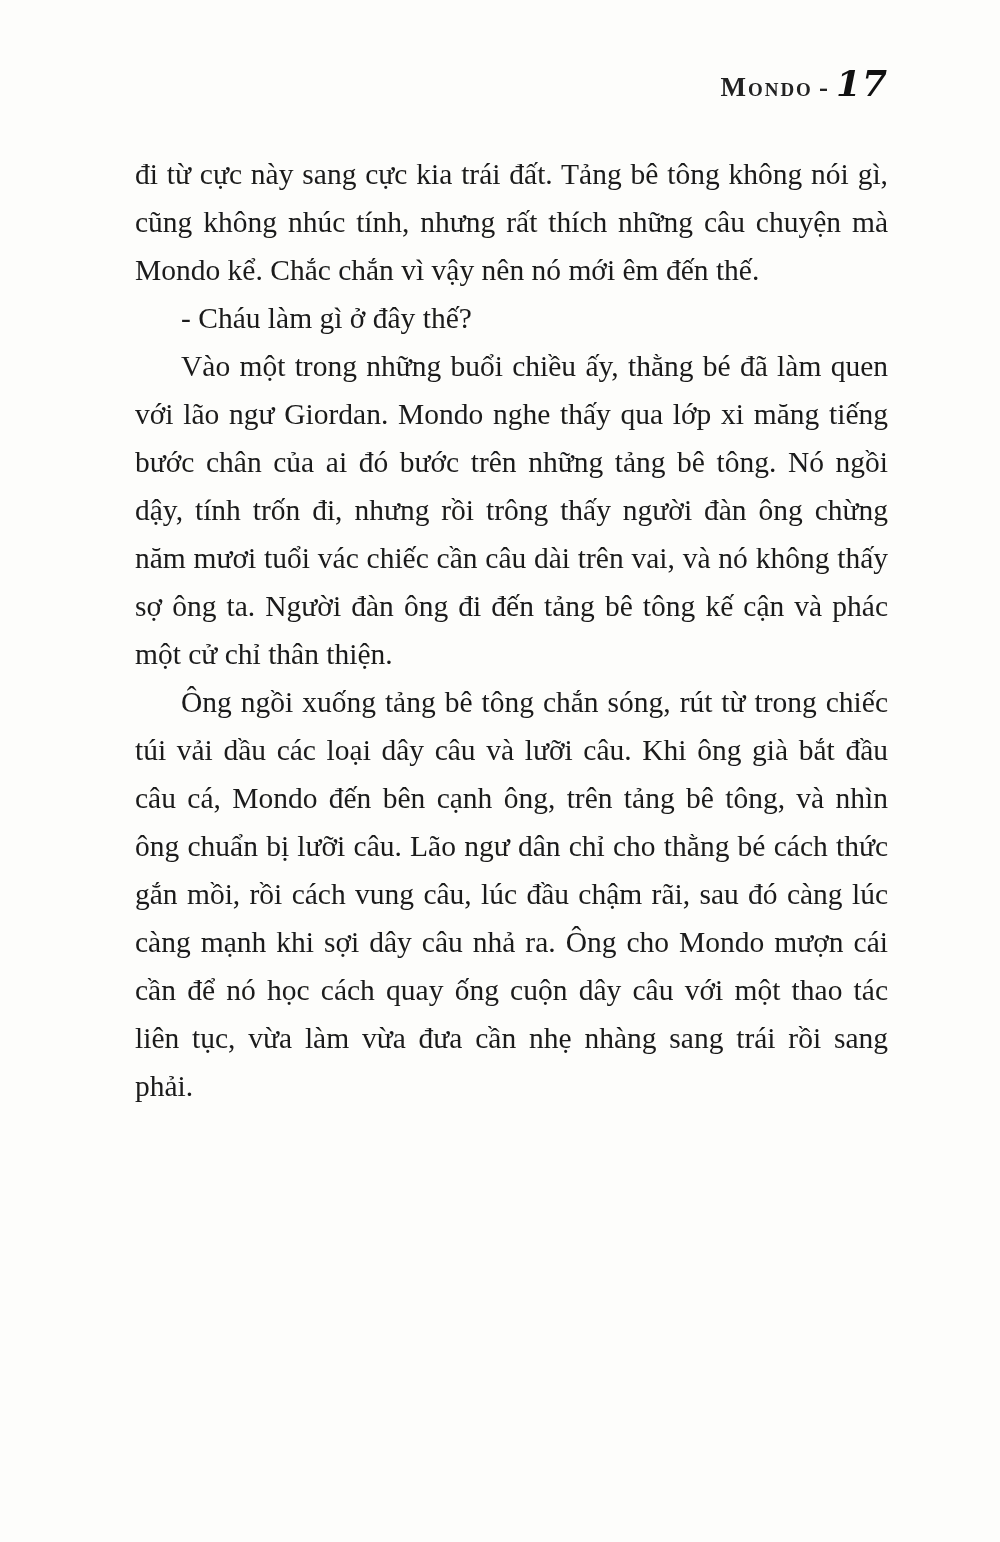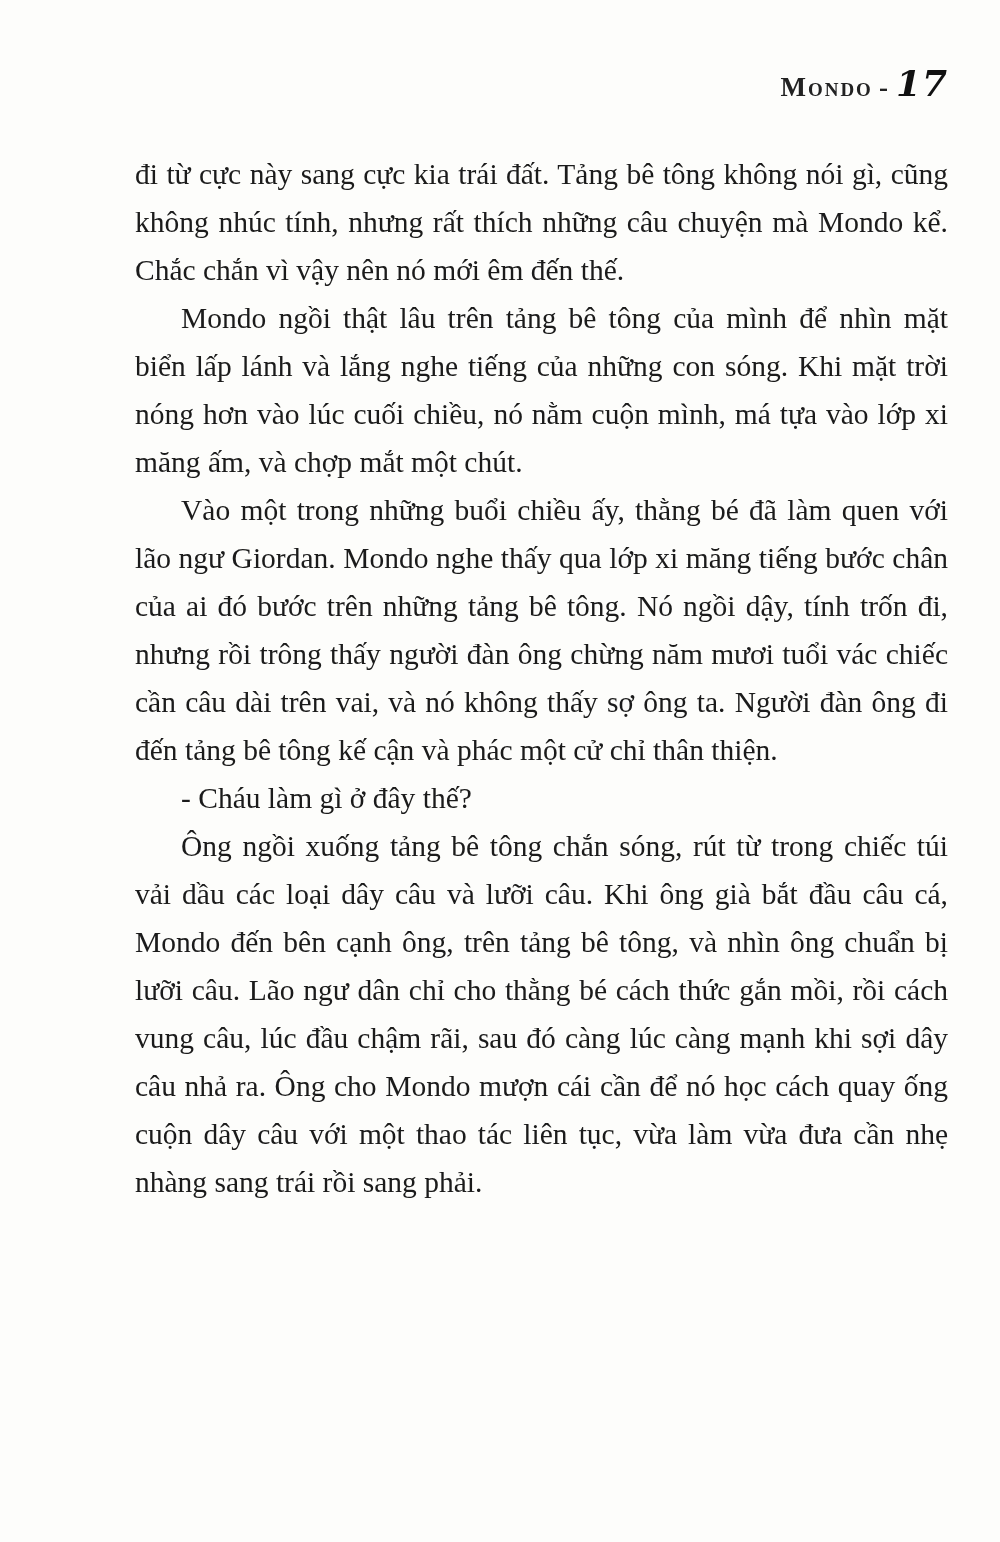--- a/index.html
+++ b/index.html
@@ -8,21 +8,21 @@
     background: #e9e8e4;
     font-family: "Liberation Serif", serif;
   }
   .scan-page {
     position: relative;
     width: 1000px;
     height: 1542px;
     margin: 0 auto;
     background: #fdfdfb;
     box-sizing: border-box;
-    padding: 62px 52px 40px 135px;
+    padding: 62px 112px 40px 135px;
     color: #1b1b1b;
     overflow: hidden;
   }
   .running-head {
     text-align: right;
     margin-bottom: 46px;
     white-space: nowrap;
   }
   .running-head .book-title {
     font-variant: small-caps;
@@ -63,19 +63,18 @@
 <body>
 
 <div class="scan-page">
 
   <div class="running-head">
     <span class="book-title">Mondo</span><span class="sep">-</span><span class="page-num">17</span>
   </div>
 
   <div class="body-text">
     <p class="no-indent">đi từ cực này sang cực kia trái đất. Tảng bê tông không nói gì, cũng không nhúc tính, nhưng rất thích những câu chuyện mà Mondo kể. Chắc chắn vì vậy nên nó mới êm đến thế.</p>
-    <p>Mondo ngồi thật lâu trên tảng bê tông của mình để nhìn mặt biển lấp lánh và lắng nghe tiếng của những con sóng. Khi mặt trời nóng hơn vào lúc cuối chiều, nó nằm cuộn mình, má tựa vào lớp xi măng ấm, và chợp mắt một chút.</p>
+    <p>- Cháu làm gì ở đây thế?</p>
     <p>Vào một trong những buổi chiều ấy, thằng bé đã làm quen với lão ngư Giordan. Mondo nghe thấy qua lớp xi măng tiếng bước chân của ai đó bước trên những tảng bê tông. Nó ngồi dậy, tính trốn đi, nhưng rồi trông thấy người đàn ông chừng năm mươi tuổi vác chiếc cần câu dài trên vai, và nó không thấy sợ ông ta. Người đàn ông đi đến tảng bê tông kế cận và phác một cử chỉ thân thiện.</p>
-    <p>- Cháu làm gì ở đây thế?</p>
     <p>Ông ngồi xuống tảng bê tông chắn sóng, rút từ trong chiếc túi vải dầu các loại dây câu và lưỡi câu. Khi ông già bắt đầu câu cá, Mondo đến bên cạnh ông, trên tảng bê tông, và nhìn ông chuẩn bị lưỡi câu. Lão ngư dân chỉ cho thằng bé cách thức gắn mồi, rồi cách vung câu, lúc đầu chậm rãi, sau đó càng lúc càng mạnh khi sợi dây câu nhả ra. Ông cho Mondo mượn cái cần để nó học cách quay ống cuộn dây câu với một thao tác liên tục, vừa làm vừa đưa cần nhẹ nhàng sang trái rồi sang phải.</p>
   </div>
 
 </div>
 
 </body></html>

